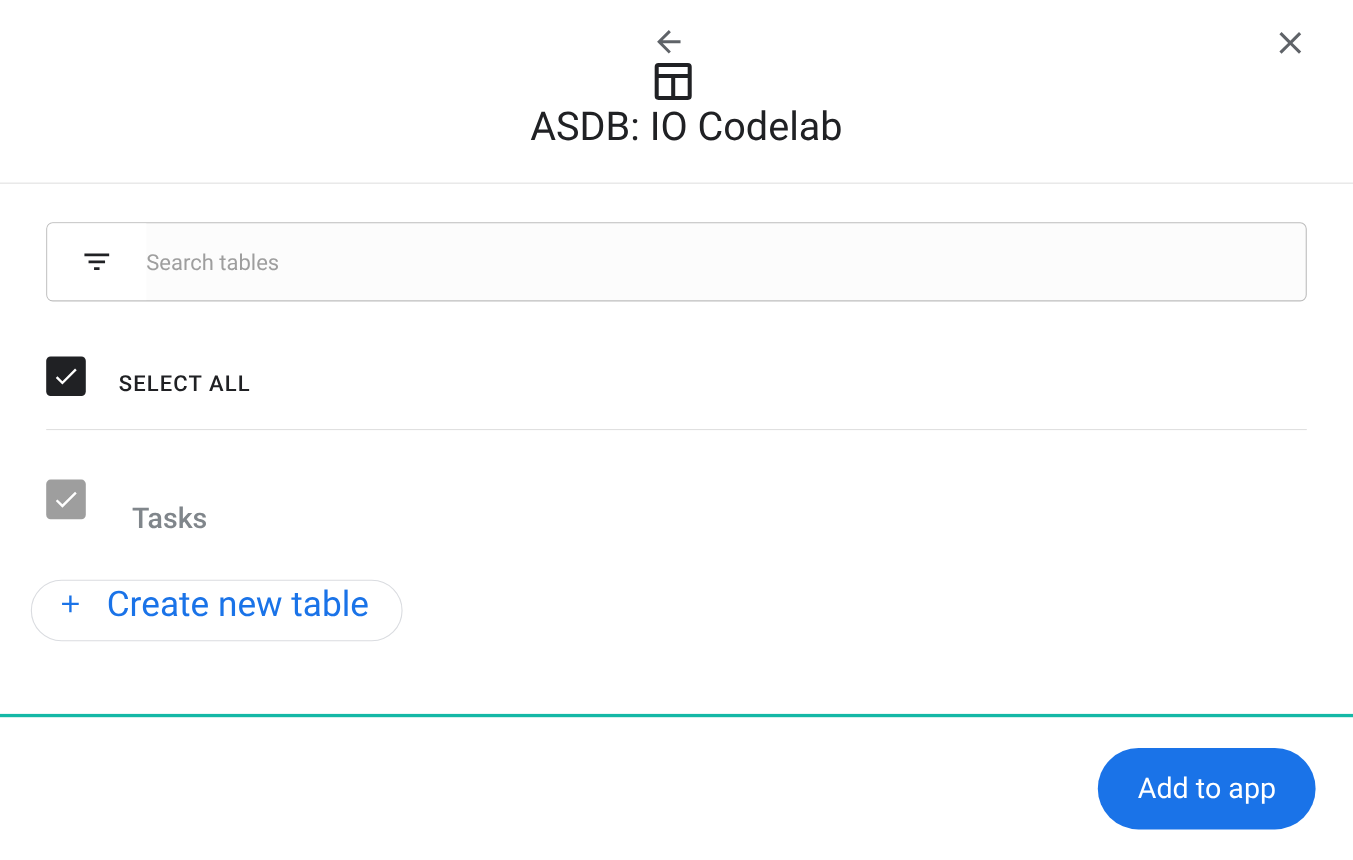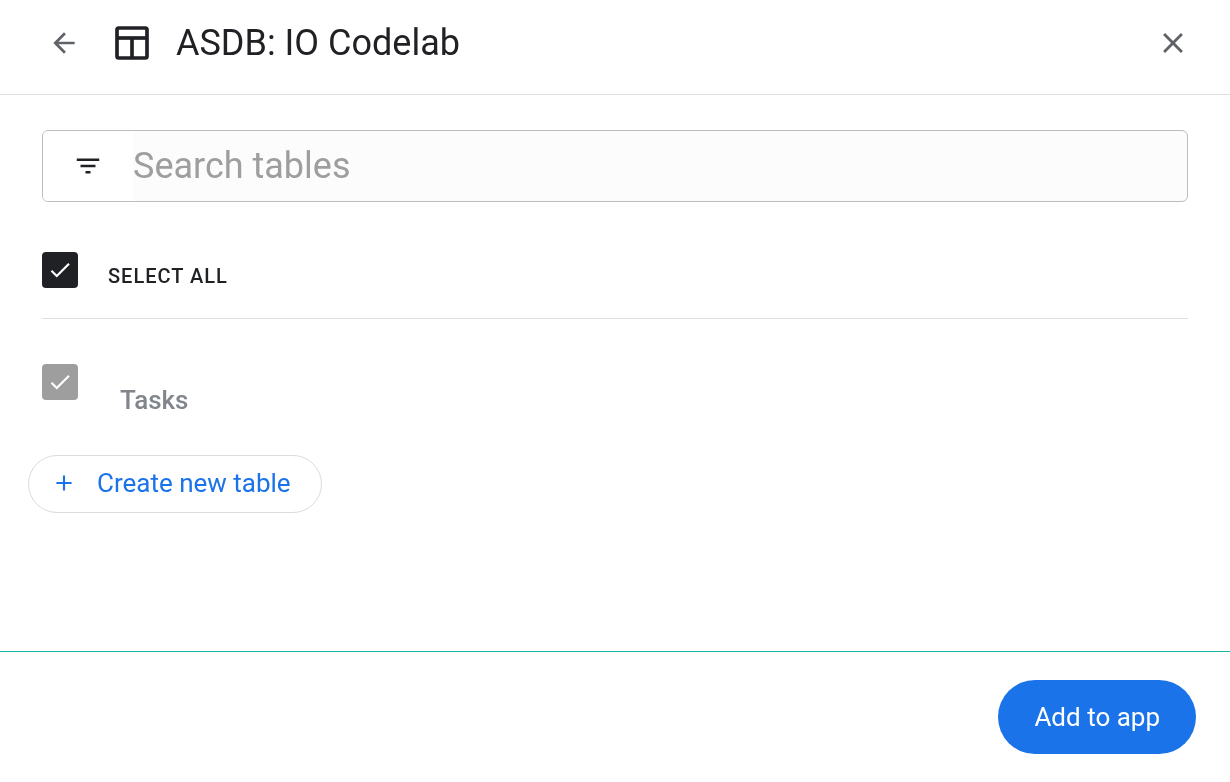--- a/index.html
+++ b/index.html
@@ -13,20 +13,21 @@
       width: 1230px;
       height: 782px;
       overflow: hidden;
     }
     .header {
       display: flex;
       align-items: center;
       padding: 22px 30px 30px 48px;
       border-bottom: 1px solid #e0e0e0;
       position: relative;
+      flex-direction: column;
     }
     .back-btn {
       display: inline-flex;
       align-items: center;
       justify-content: center;
       background: none;
       border: none;
       cursor: pointer;
       padding: 0;
       margin-right: 32px;
@@ -66,21 +67,21 @@
       align-items: center;
       justify-content: center;
       width: 90px;
       height: 100%;
       background: #fff;
     }
     .search-input {
       flex: 1;
       border: none;
       outline: none;
-      font-size: 36px;
+      font-size: 20px;
       color: #202124;
       background: transparent;
       padding-left: 0;
       height: 100%;
     }
     .search-input::placeholder {
       color: #9e9e9e;
     }
     .select-all-row {
       display: flex;
@@ -136,34 +137,34 @@
     }
     .table-name.muted { color: #80868b; margin-top: 36px; }
     .status-area.muted { color: #80868b; cursor: default; }
     .create-btn {
       display: inline-flex;
       align-items: center;
       gap: 20px;
       border: 1px solid #dadce0;
       border-radius: 50px;
       background: #fff;
-      padding: 12px 30px 14px 22px;
-      font-size: 26px;
+      padding: 2px 30px 14px 22px;
+      font-size: 32px;
       color: #1a73e8;
       font-weight: 400;
       cursor: pointer;
       margin-top: 10px;
       margin-left: -14px;
     }
     .footer {
       position: absolute;
       bottom: 0;
       left: 0;
       right: 0;
-      border-top: 1px solid #14b8a6;
+      border-top: 3px solid #14b8a6;
       padding: 28px 34px;
       display: flex;
       justify-content: flex-end;
       background: #fff;
     }
     .add-btn {
       background: #1a73e8;
       color: #fff;
       border: none;
       border-radius: 50px;

